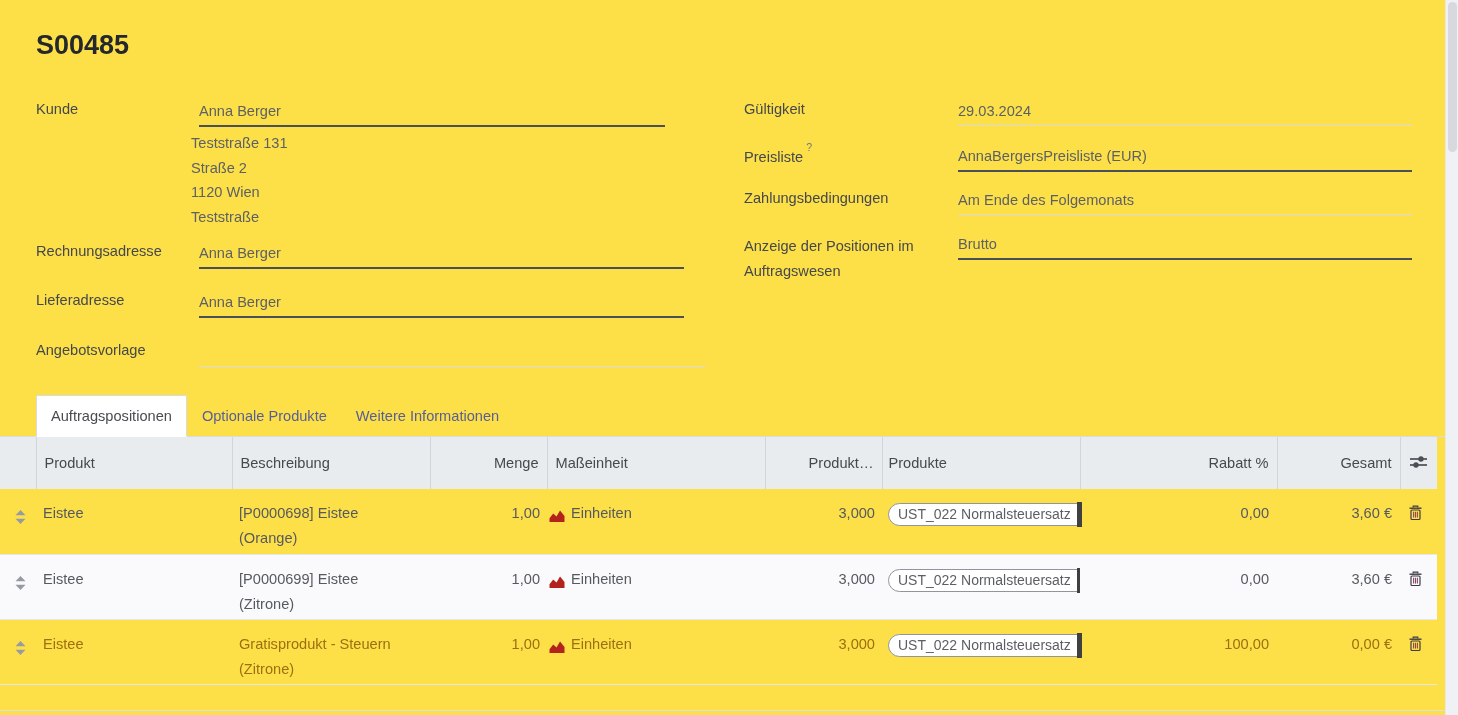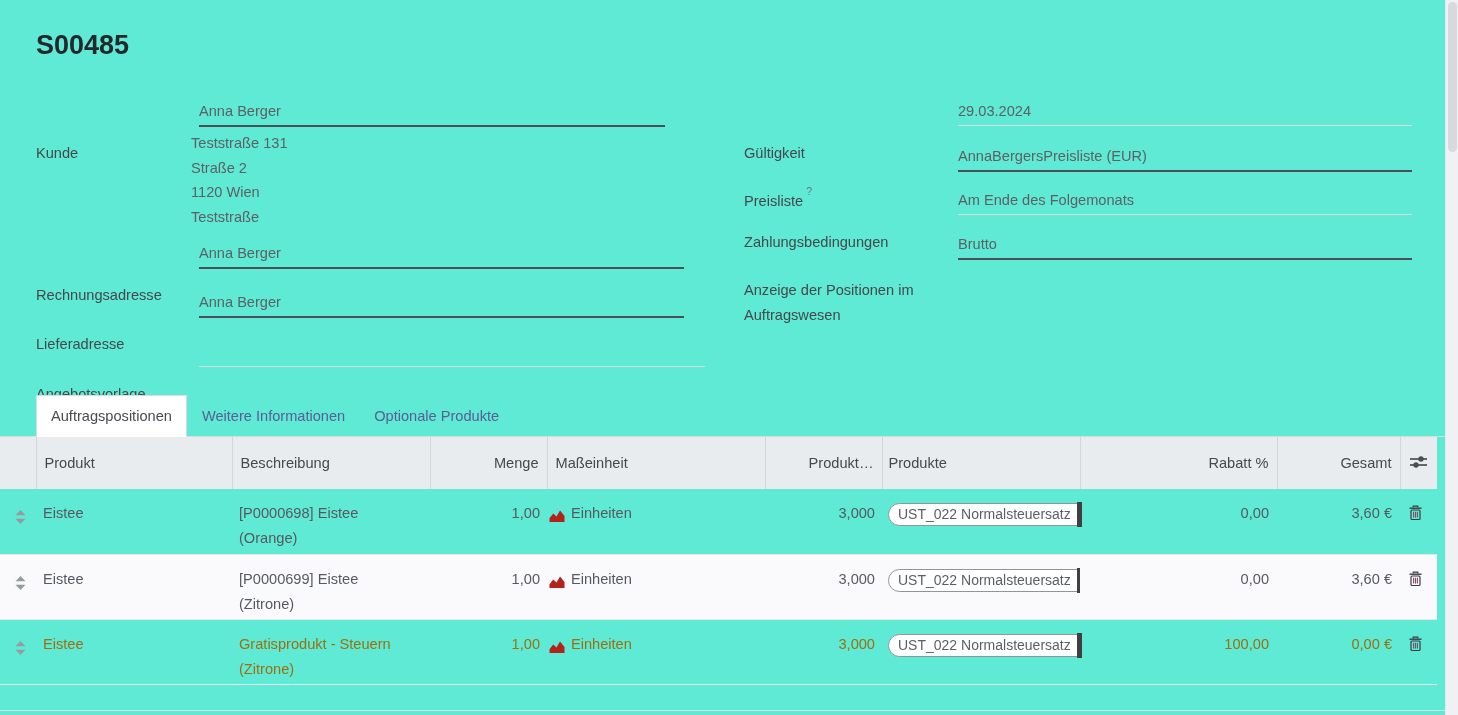--- a/index.html
+++ b/index.html
@@ -1,21 +1,21 @@
 <!DOCTYPE html>
 <html><head>
 <meta charset="utf-8">
 <style>
   html,body{margin:0;padding:0;background:#fff;}
   .screen{
-    position:relative;width:1458px;height:715px;overflow:hidden;background:#5eead4;
+    position:relative;width:1458px;height:715px;overflow:hidden;background:#fde047;
     font-family:"Liberation Sans","DejaVu Sans",sans-serif;color:#565a60;font-size:14.6px;
   }
   .title{position:absolute;left:36px;top:30px;font-size:27px;font-weight:600;color:#24272b;}
-  .lbl{position:absolute;color:#45484d;margin-top:44px;}
+  .lbl{position:absolute;color:#45484d;}
   .lbl2{width:186px;line-height:24.5px;}
   .val{position:absolute;color:#5d6166;white-space:nowrap;}
   .uline{position:absolute;height:1px;background:#d9dbde;}
   .uline.dark{height:1.5px;background:#4a5058;}
   .addr{position:absolute;color:#5d6166;line-height:24.6px;}
   .help-sup{position:relative;top:-5px;font-size:10.5px;color:#6e7683;margin-left:3px;}
 
   
   .tabstrip{position:absolute;left:0;top:395px;width:1445px;height:42px;border-bottom:1px solid #d9dbdf;display:flex;align-items:stretch;padding-left:36px;box-sizing:border-box;}
   .tab{display:flex;align-items:center;padding:0 14px;color:#585e96;cursor:pointer;white-space:nowrap;}
@@ -95,22 +95,22 @@
   <div class="lbl" style="left:744px;top:190px;">Zahlungsbedingungen</div>
   <div class="val" style="left:958px;top:192px;">Am Ende des Folgemonats</div>
   <div class="uline" style="left:958px;top:214px;width:454px;"></div>
 
   <div class="lbl lbl2" style="left:744px;top:234px;">Anzeige der Positionen im Auftragswesen</div>
   <div class="val" style="left:958px;top:236px;">Brutto</div>
   <div class="uline dark" style="left:958px;top:258px;width:454px;"></div>
 
   <div class="tabstrip">
     <div class="tab active">Auftragspositionen</div>
+    <div class="tab inactive">Optionale Produkte</div>
     <div class="tab inactive">Weitere Informationen</div>
-    <div class="tab inactive">Optionale Produkte</div>
   </div>
 
   <table class="olist">
     <colgroup>
       <col style="width:36px">
         <col style="width:196px">
         <col style="width:198px">
         <col style="width:117px">
       <col style="width:218px">
         <col style="width:117px">

